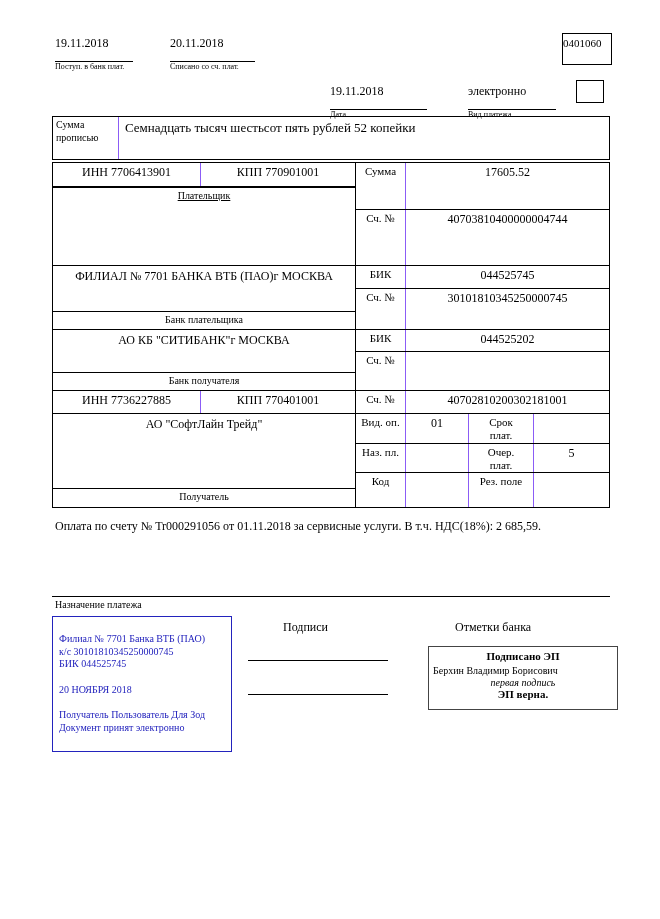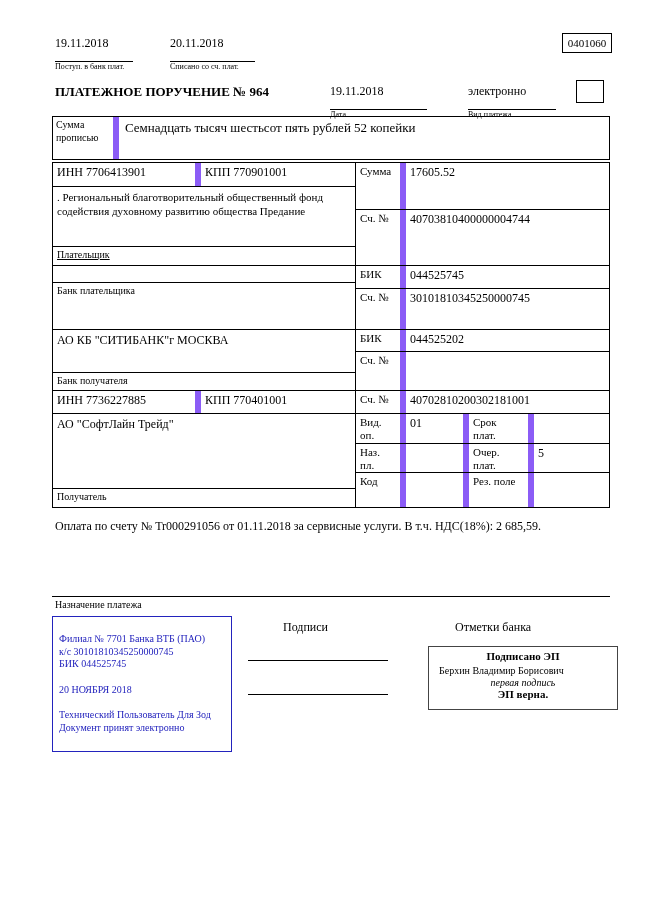--- a/index.html
+++ b/index.html
@@ -12,66 +12,65 @@
   .bold { font-weight:bold; }
   .it { font-style:italic; }
   .f8  { font-size:8px;  line-height:1.2; }
   .f10 { font-size:10px; line-height:1.25; }
   .f11 { font-size:11px; line-height:1.25; }
   .f12 { font-size:12px; line-height:1.25; }
   .f13 { font-size:13px; line-height:1.25; }
   .uline { border-bottom:1px solid #000; padding-bottom:10px; }
 
   
-  .ptable { border:1px solid #000; }
+  .ptable { border:1px solid #000;text-align:center; }
   .sec { display:flex; border-bottom:1px solid #000; }
   .sec:last-child { border-bottom:none; }
   .sec .left  { width:302px; display:flex; flex-direction:column; }
   .sec .right { width:254px; border-left:1px solid #000; display:flex; flex-direction:column; }
   .row { display:flex; }
   .bb { border-bottom:1px solid #000; }
-  .br { border-right:6px solid #8b5cf6; }
+  .br { border-right:1px solid #8b5cf6; }
   .cell { padding:2px 4px; font-size:12px; line-height:1.25; }
   .lab  { padding:2px 4px; font-size:11px; line-height:1.2; }
   .lab .narrow { display:inline-block; max-width:46px; }
   .namecell { flex:1; font-size:12px; padding:3px 4px; line-height:1.3; }
   .namecell.small { font-size:11px; }
   .seclabel { font-size:10px; padding:2px 4px; border-top:1px solid #000; }
   .flex1 { flex:1; }
 
   
   .stampbox {
     border:1px solid #2323bd; color:#2323bd; font-size:10px;
     padding:16px 6px; line-height:1.25;
   }
   .stampbox .gap { margin-top:13px; }
   .sigline { border-top:1px solid #000; height:0; }
-  .marksbox { border:1px solid #444; padding:3px 6px; }
+  .marksbox { border:1px solid #444; padding:3px 0; }
   .mb-title { font-size:11px; font-weight:bold; text-align:center; }
   .mb-name  { font-size:10px; text-align:left; padding-left:4px; margin-top:3px; }
   .mb-sub   { font-size:10px; text-align:center; margin-top:1px; }
   .mb-ver   { font-size:11px; font-weight:bold; text-align:center; }
 </style>
 </head>
 <body>
 
 <div class="page">
 
   <div class="abs" style="left:55px; top:36px; width:78px;">
     <div class="f12 uline">19.11.2018</div>
     <div class="f8">Поступ. в банк плат.</div>
   </div>
   <div class="abs" style="left:170px; top:36px; width:85px;">
     <div class="f12 uline">20.11.2018</div>
     <div class="f8">Списано со сч. плат.</div>
   </div>
 
-  <div class="abs f11" style="left:562px; top:33px; width:50px; height:20px; border:1px solid #000; text-align:center; line-height:18px;">0401060</div>
-
-  <div class="abs bold f13" style="left:55px; top:84px;">ПЛАТЕЖНОЕ ПОРУЧЕНИЕ № 964</div>
+  <div class="abs f11" style="left:562px; top:33px; width:50px; height:32px; border:1px solid #000; text-align:left; line-height:18px;">0401060</div>
+
   <div class="abs" style="left:330px; top:84px; width:97px;">
     <div class="f12 uline">19.11.2018</div>
     <div class="f8">Дата</div>
   </div>
   <div class="abs" style="left:468px; top:84px; width:88px;">
     <div class="f12 uline">электронно</div>
     <div class="f8">Вид платежа</div>
   </div>
   <div class="abs" style="left:576px; top:80px; width:28px; height:23px; border:1px solid #000;"></div>
 
@@ -81,37 +80,37 @@
   </div>
 
   <div class="abs ptable" style="left:52px; top:162px; width:558px;">
 
     <div class="sec" style="height:103px;">
       <div class="left">
         <div class="row bb" style="height:24px;">
           <div class="cell br" style="width:148px;">ИНН 7706413901</div>
           <div class="cell flex1">КПП 770901001</div>
         </div>
-        <div class="namecell small">. Региональный благотворительный общественный фонд содействия духовному развитию общества Предание</div>
         <div class="seclabel" style="height:19px;text-decoration:underline;">Плательщик</div>
       </div>
       <div class="right">
         <div class="row bb" style="height:47px;">
           <div class="lab br" style="width:50px;">Сумма</div>
           <div class="cell flex1">17605.52</div>
         </div>
         <div class="row flex1">
           <div class="lab br" style="width:50px;">Сч. №</div>
           <div class="cell flex1">40703810400000004744</div>
         </div>
       </div>
     </div>
 
     <div class="sec" style="height:64px;">
       <div class="left">
+        <div class="namecell">ФИЛИАЛ № 7701 БАНКА ВТБ (ПАО)г МОСКВА</div>
         <div class="seclabel" style="height:18px;margin-top:16px;">Банк плательщика</div>
       </div>
       <div class="right">
         <div class="row bb" style="height:23px;">
           <div class="lab br" style="width:50px;">БИК</div>
           <div class="cell flex1">044525745</div>
         </div>
         <div class="row flex1">
           <div class="lab br" style="width:50px;">Сч. №</div>
           <div class="cell flex1">30101810345250000745</div>
@@ -176,21 +175,21 @@
   <div class="abs f10" style="left:55px; top:599px;">Назначение платежа</div>
 
   <div class="abs f12" style="left:283px; top:620px;">Подписи</div>
   <div class="abs f12" style="left:455px; top:620px;">Отметки банка</div>
 
   <div class="abs stampbox" style="left:52px; top:616px; width:180px; min-height:136px;">
     <div>Филиал № 7701 Банка ВТБ (ПАО)</div>
     <div>к/с 30101810345250000745</div>
     <div>БИК 044525745</div>
     <div class="gap">20 НОЯБРЯ 2018</div>
-    <div class="gap">Технический Пользователь Для Зод</div>
+    <div class="gap">Получатель Пользователь Для Зод</div>
     <div>Документ принят электронно</div>
   </div>
 
   <div class="abs sigline" style="left:248px; top:660px; width:140px;"></div>
   <div class="abs sigline" style="left:248px; top:694px; width:140px;"></div>
 
   <div class="abs marksbox" style="left:428px; top:646px; width:190px; min-height:64px;">
     <div class="mb-title">Подписано ЭП</div>
     <div class="mb-name">Берхин Владимир Борисович</div>
     <div class="mb-sub"><span class="it">первая подпись</span></div>

